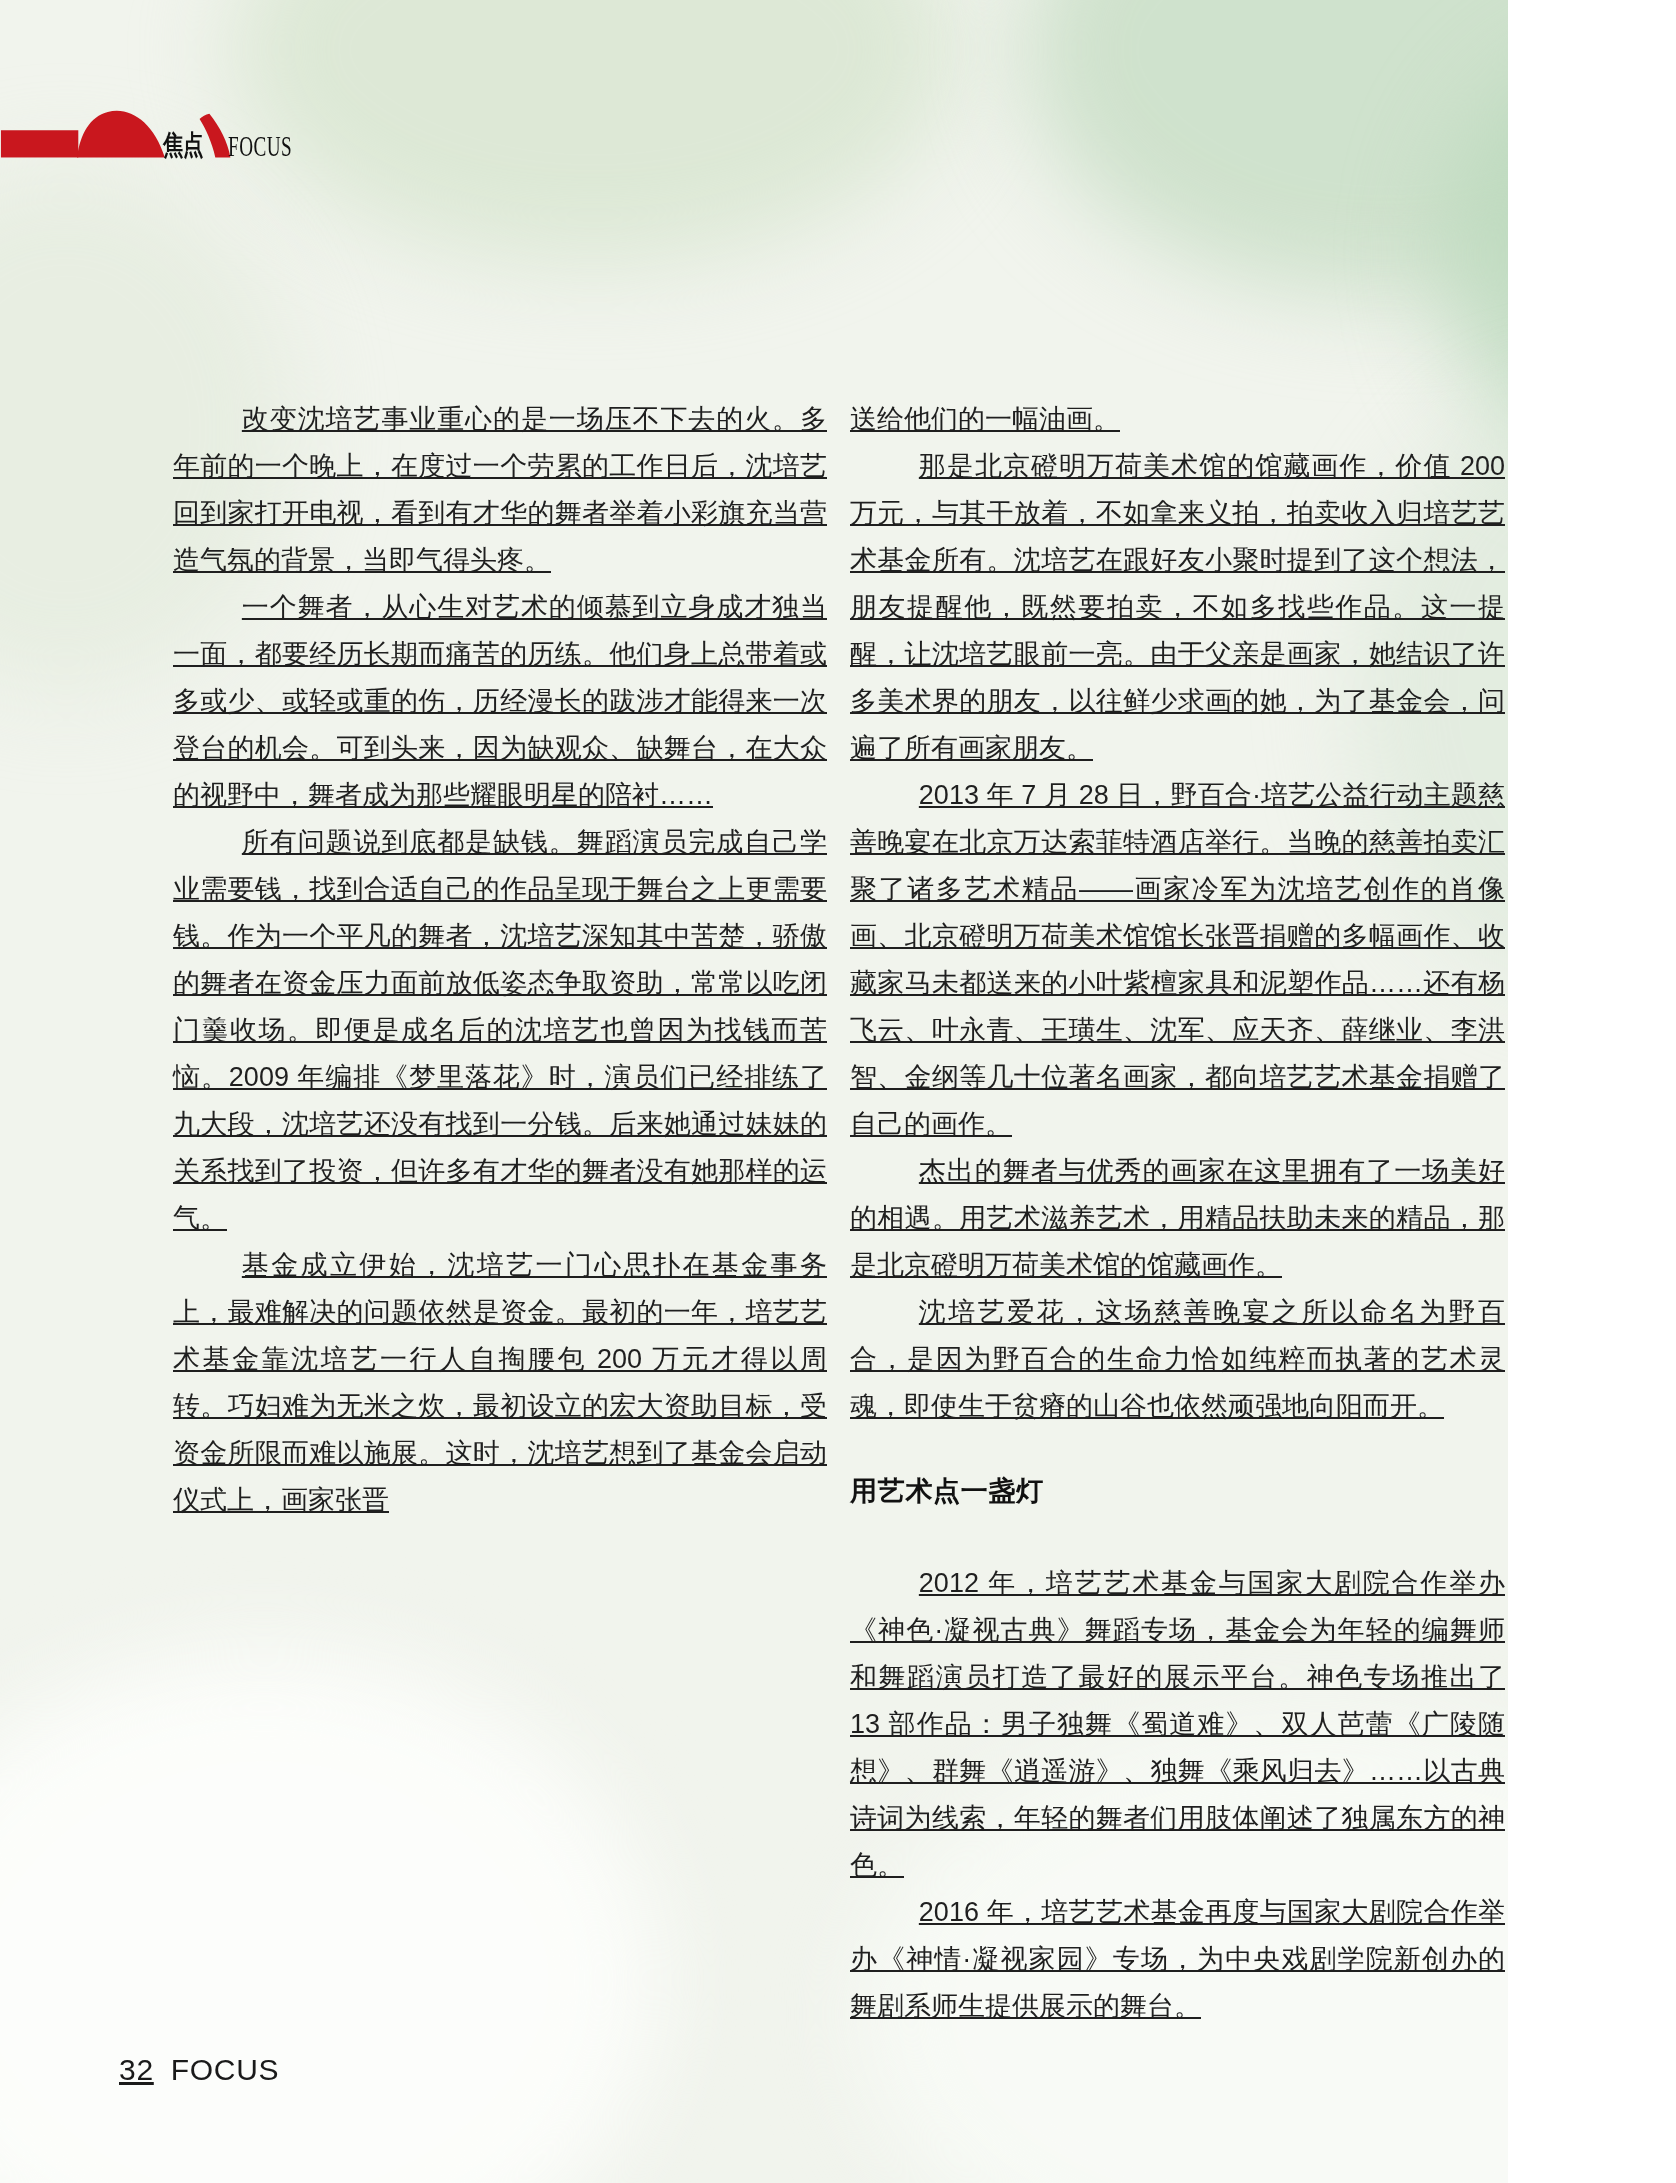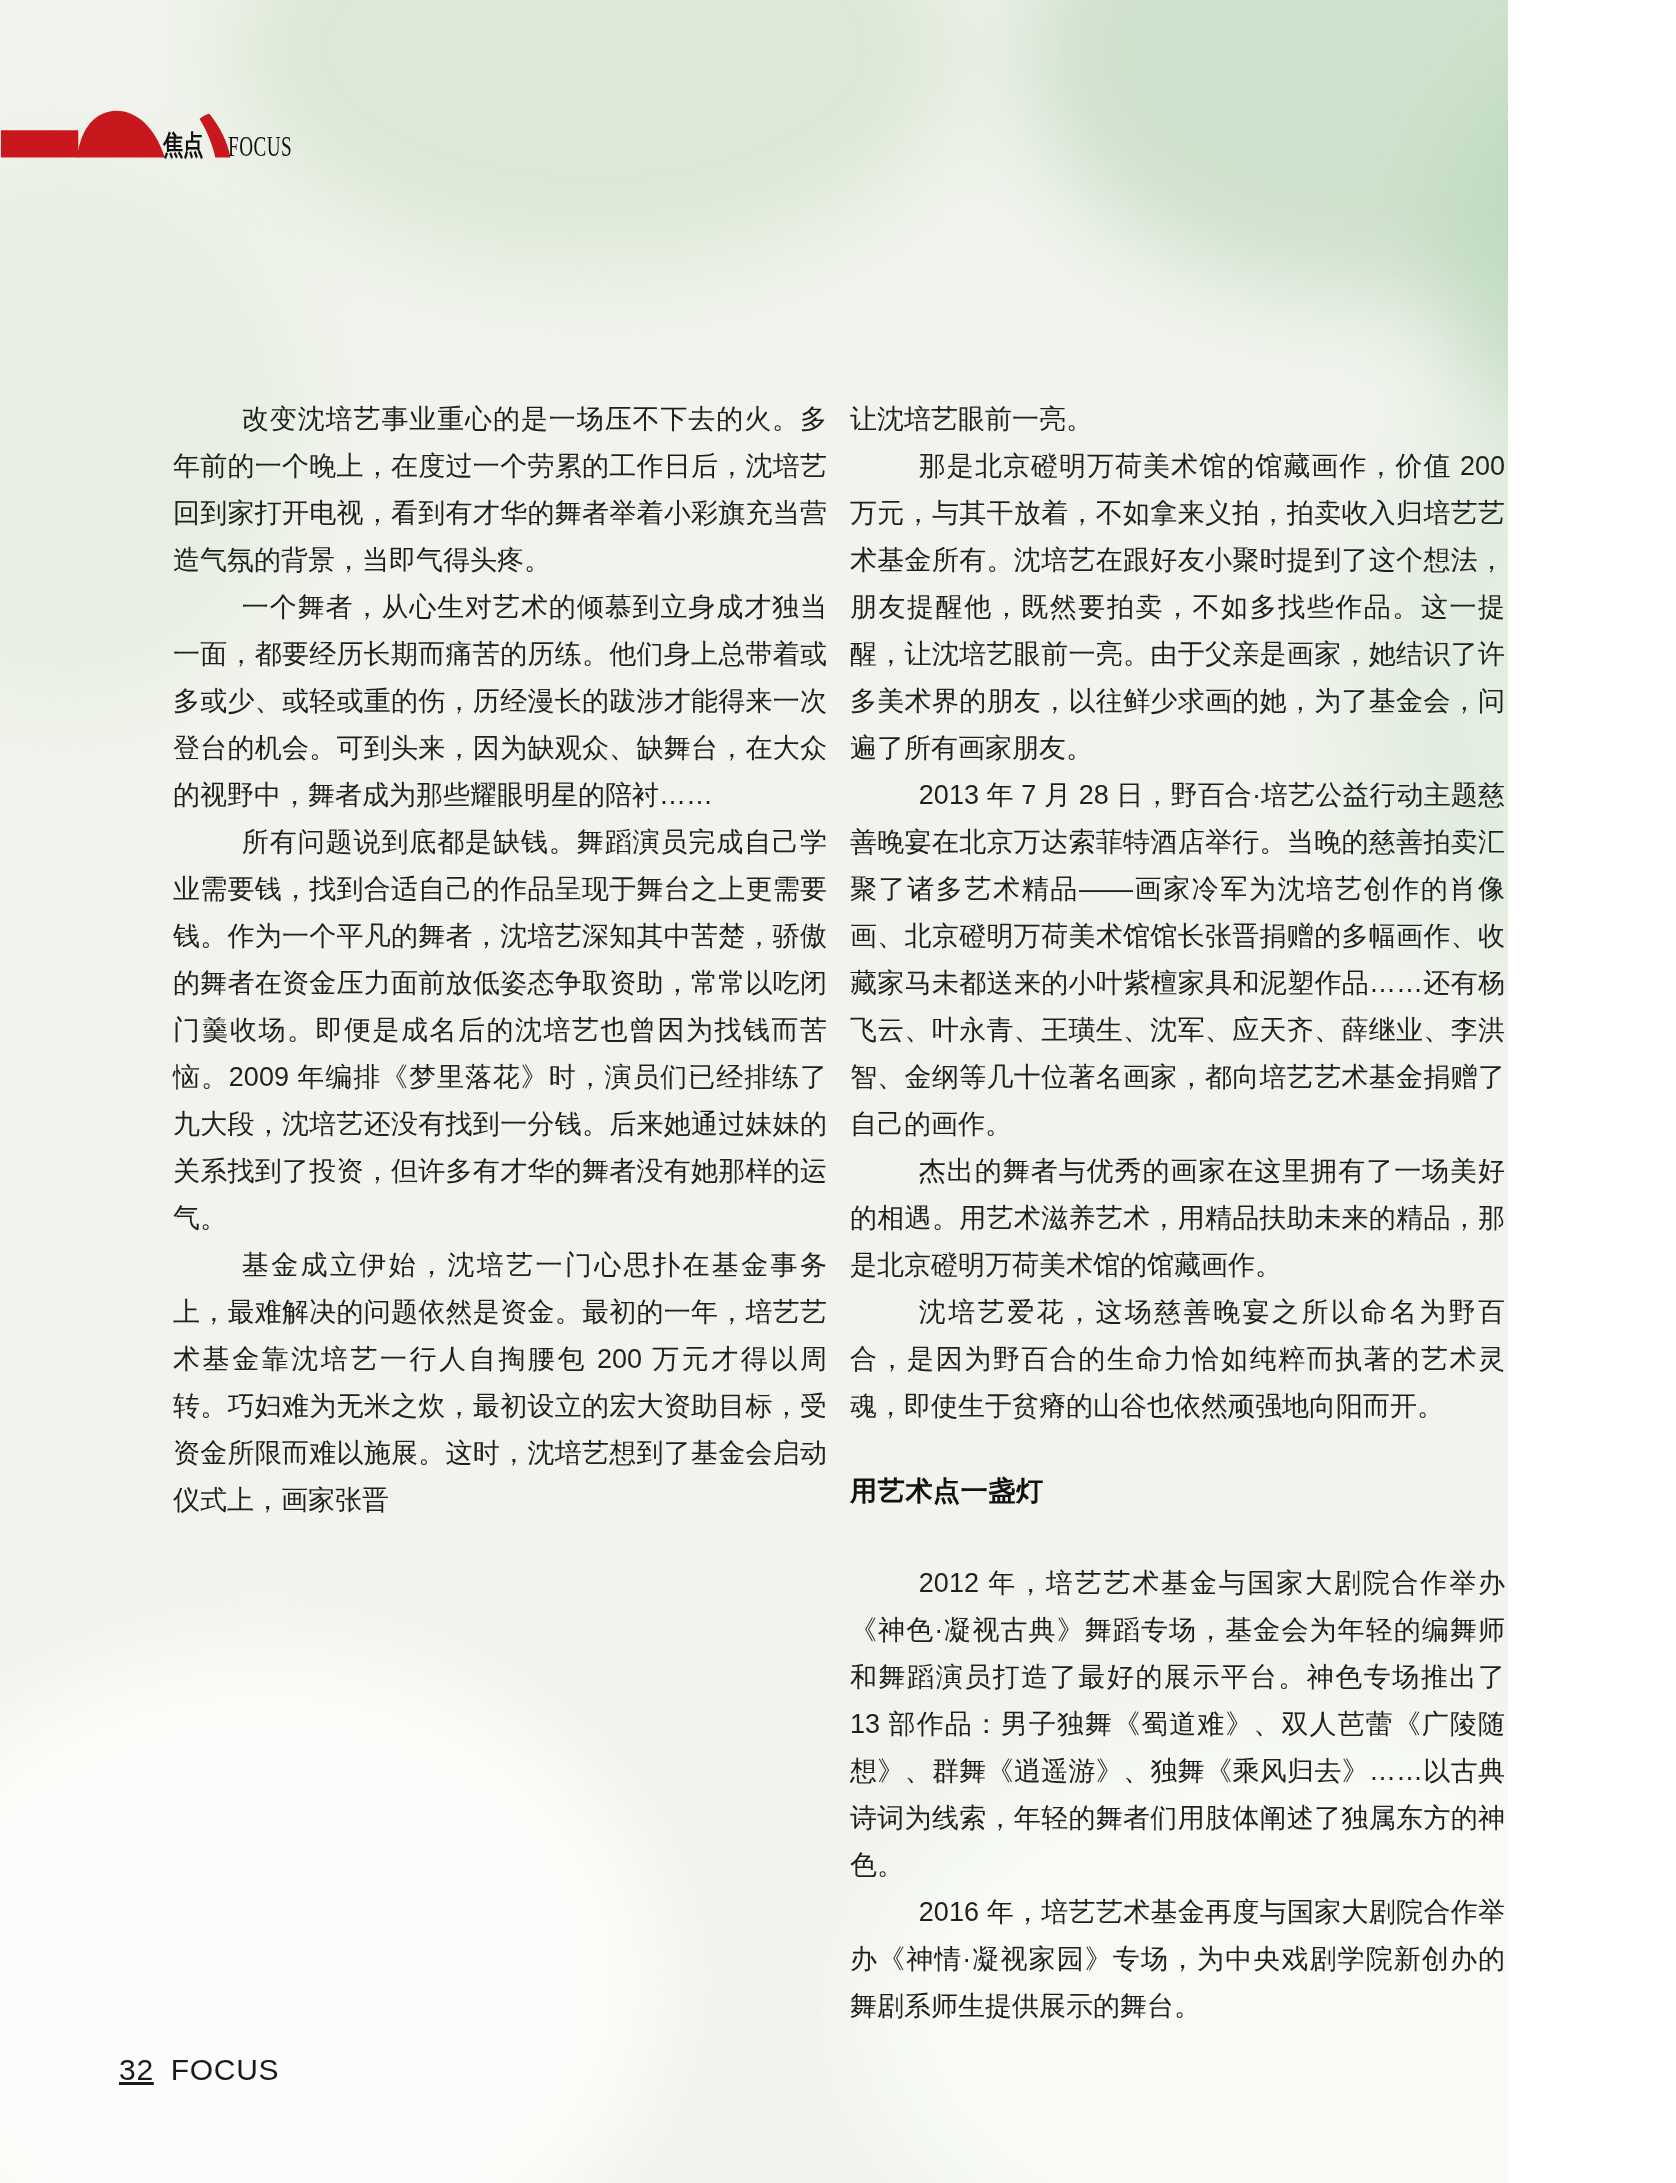--- a/index.html
+++ b/index.html
@@ -42,21 +42,21 @@
 
   
   .col{
     position:absolute;top:396px;width:654px;
     font-size:27px;line-height:47px;
     text-align:justify;text-align-last:left;
     color:var(--text);
   }
   .col-left{left:173px;}
   .col-right{left:850px;width:655px;}
-  .col p{margin:0;text-indent:2.55em;}
+  .col p{margin:0;text-indent:2.55em;text-decoration:underline;}
   .col p.noindent{text-indent:0;}
   .sec-heading{
     font-size:27px;font-weight:bold;line-height:38px;
     margin:51px 0 40px 0;text-indent:0;letter-spacing:0.7px;
     color:#111;
   }
   .col-right .sec-heading{margin:42px 0 50px 0;}
 
   
   .footer{
@@ -89,21 +89,21 @@
   </div>
 
   <div class="col col-left">
     <p>改变沈培艺事业重心的是一场压不下去的火。多年前的一个晚上，在度过一个劳累的工作日后，沈培艺回到家打开电视，看到有才华的舞者举着小彩旗充当营造气氛的背景，当即气得头疼。</p>
     <p>一个舞者，从心生对艺术的倾慕到立身成才独当一面，都要经历长期而痛苦的历练。他们身上总带着或多或少、或轻或重的伤，历经漫长的跋涉才能得来一次登台的机会。可到头来，因为缺观众、缺舞台，在大众的视野中，舞者成为那些耀眼明星的陪衬……</p>
     <p>所有问题说到底都是缺钱。舞蹈演员完成自己学业需要钱，找到合适自己的作品呈现于舞台之上更需要钱。作为一个平凡的舞者，沈培艺深知其中苦楚，骄傲的舞者在资金压力面前放低姿态争取资助，常常以吃闭门羹收场。即便是成名后的沈培艺也曾因为找钱而苦恼。2009 年编排《梦里落花》时，演员们已经排练了九大段，沈培艺还没有找到一分钱。后来她通过妹妹的关系找到了投资，但许多有才华的舞者没有她那样的运气。</p>
     <p>基金成立伊始，沈培艺一门心思扑在基金事务上，最难解决的问题依然是资金。最初的一年，培艺艺术基金靠沈培艺一行人自掏腰包 200 万元才得以周转。巧妇难为无米之炊，最初设立的宏大资助目标，受资金所限而难以施展。这时，沈培艺想到了基金会启动仪式上，画家张晋</p>
   </div>
 
   <div class="col col-right">
-    <p class="noindent">让沈培艺眼前一亮。</p>
+    <p class="noindent">送给他们的一幅油画。</p>
     <p>那是北京磴明万荷美术馆的馆藏画作，价值 200 万元，与其干放着，不如拿来义拍，拍卖收入归培艺艺术基金所有。沈培艺在跟好友小聚时提到了这个想法，朋友提醒他，既然要拍卖，不如多找些作品。这一提醒，让沈培艺眼前一亮。由于父亲是画家，她结识了许多美术界的朋友，以往鲜少求画的她，为了基金会，问遍了所有画家朋友。</p>
     <p>2013 年 7 月 28 日，野百合·培艺公益行动主题慈善晚宴在北京万达索菲特酒店举行。当晚的慈善拍卖汇聚了诸多艺术精品——画家冷军为沈培艺创作的肖像画、北京磴明万荷美术馆馆长张晋捐赠的多幅画作、收藏家马未都送来的小叶紫檀家具和泥塑作品……还有杨飞云、叶永青、王璜生、沈军、应天齐、薛继业、李洪智、金纲等几十位著名画家，都向培艺艺术基金捐赠了自己的画作。</p>
     <p>杰出的舞者与优秀的画家在这里拥有了一场美好的相遇。用艺术滋养艺术，用精品扶助未来的精品，那是北京磴明万荷美术馆的馆藏画作。</p>
     <p>沈培艺爱花，这场慈善晚宴之所以命名为野百合，是因为野百合的生命力恰如纯粹而执著的艺术灵魂，即使生于贫瘠的山谷也依然顽强地向阳而开。</p>
     <h2 class="sec-heading">用艺术点一盏灯</h2>
     <p>2012 年，培艺艺术基金与国家大剧院合作举办《神色·凝视古典》舞蹈专场，基金会为年轻的编舞师和舞蹈演员打造了最好的展示平台。神色专场推出了 13 部作品：男子独舞《蜀道难》、双人芭蕾《广陵随想》、群舞《逍遥游》、独舞《乘风归去》……以古典诗词为线索，年轻的舞者们用肢体阐述了独属东方的神色。</p>
     <p>2016 年，培艺艺术基金再度与国家大剧院合作举办《神情·凝视家园》专场，为中央戏剧学院新创办的舞剧系师生提供展示的舞台。</p>
   </div>
 
   <div class="footer">

